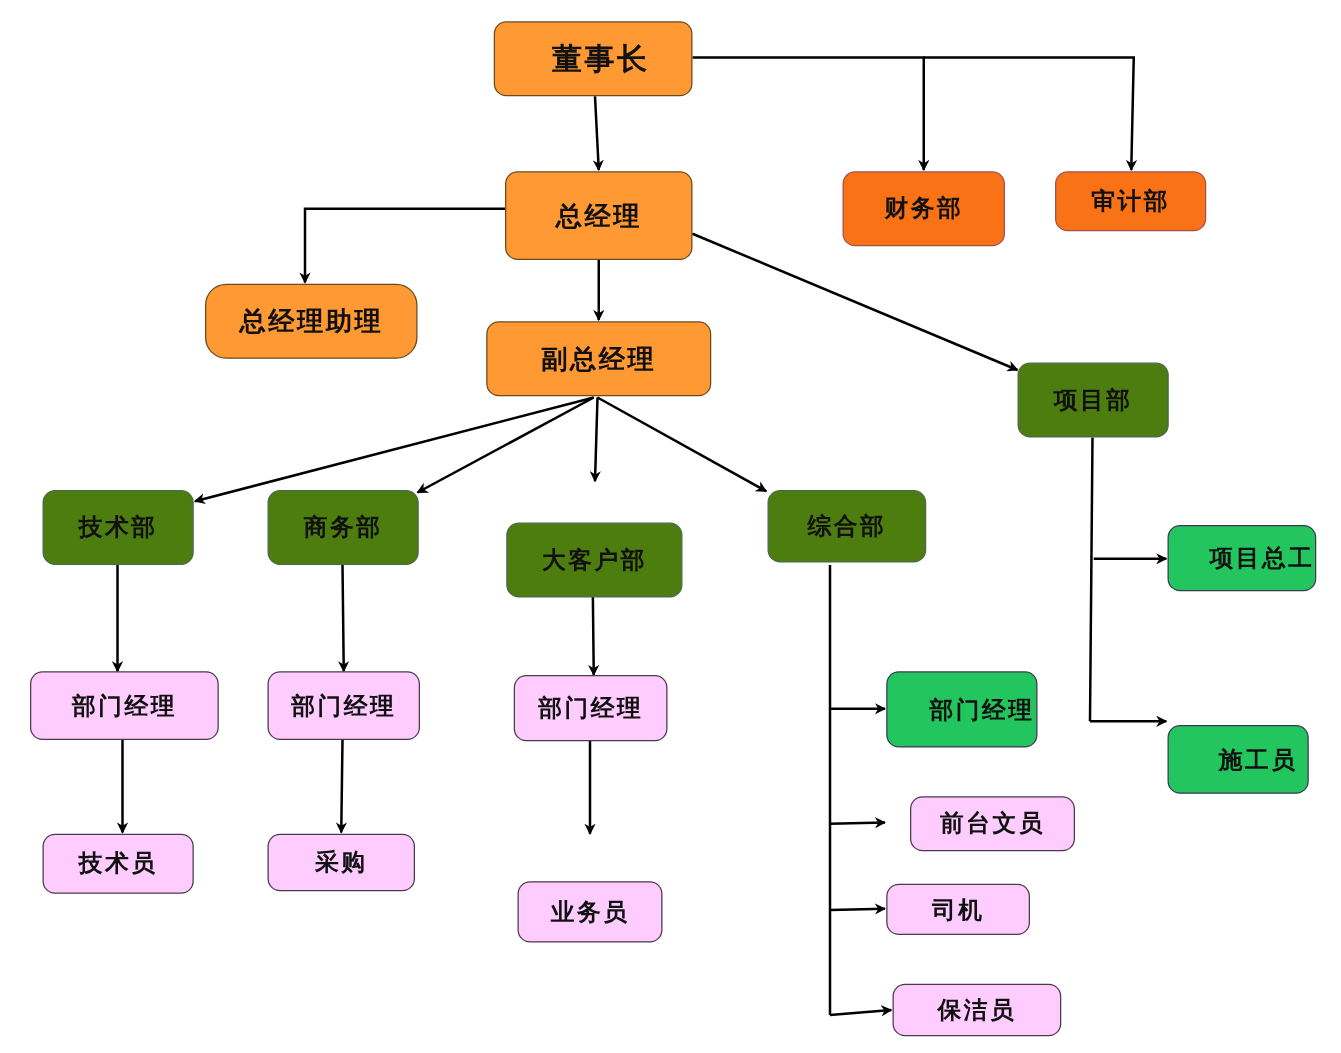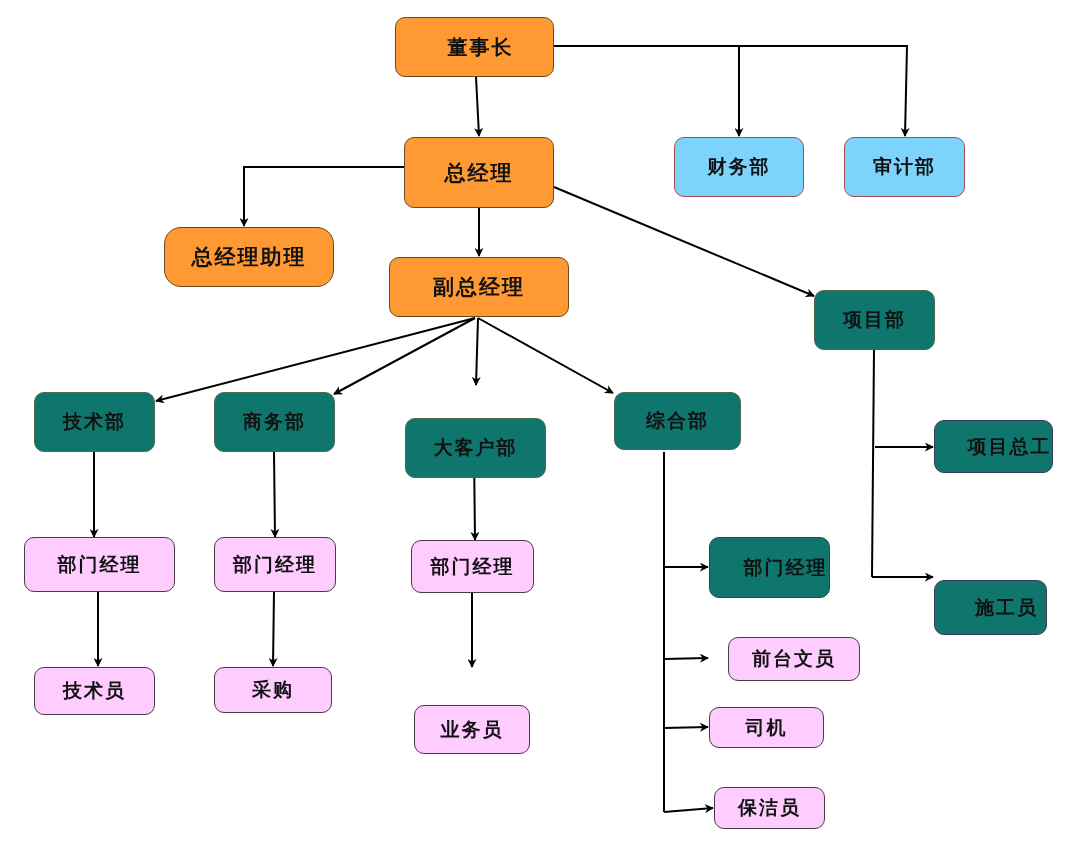--- a/index.html
+++ b/index.html
@@ -3,25 +3,25 @@
   <meta charset="utf-8">
   <style>
     html, body { margin:0; padding:0; background:#ffffff; }
     body { width:1073px; height:842px; position:relative; overflow:hidden;
            font-family:"DejaVu Serif","Liberation Serif",serif; }
     #edges { position:absolute; left:0; top:0; }
     .node { position:absolute; box-sizing:border-box; border:1px solid #3a3a3a;
             border-radius:10px; display:flex; align-items:center; justify-content:center;
             font-weight:bold; color:#111; letter-spacing:2px; }
     .orange { background:#ff9933; border-color:#6b4a1f; }
-    .red { background:#7dd3fc; border-color:#a05050; }
-    .green { background:#0f766e; border-color:#4b6b4b; }
+    .red { background:#f97316; border-color:#a05050; }
+    .green { background:#4d7c0f; border-color:#4b6b4b; }
     .pink { background:#ffccff; border-color:#4a3a4a; }
-    .blue { background:#0f766e; border-color:#3a3a55;padding-left:32px; }
-    .lg { font-size:20px;padding-left:12px; }
+    .blue { background:#22c55e; border-color:#3a3a55;padding-left:32px; }
+    .lg { font-size:24px;padding-left:12px; }
     .md { font-size:21px; }
     .sm { font-size:19px; }
   </style>
 </head>
 <body>
 
 <svg id="edges" width="1073" height="842">
   <defs>
     <marker id="arrow" viewBox="0 0 10 10" refX="9" refY="5" markerWidth="9" markerHeight="9" orient="auto-start-reverse" markerUnits="userSpaceOnUse">
       <path d="M0,0 L10,5 L0,10 L3,5 z" fill="#000"></path>
@@ -52,21 +52,21 @@
     <path d="M872,577 L933,577"></path>
   </g>
   <g fill="none" stroke="#000" stroke-width="2">
     <path d="M664,452 L664,812"></path>
     <path d="M874,350 L872,577"></path>
   </g>
 </svg>
 
 <div class="node orange lg" style="left:395px;top:17px;width:159px;height:60px;">董事长</div>
 <div class="node red sm" style="left:674px;top:137px;width:130px;height:60px;">财务部</div>
-<div class="node red sm" style="left:844px;top:137px;width:121px;height:60px;">审计部</div>
+<div class="node red sm" style="left:844px;top:137px;width:121px;height:48px;">审计部</div>
 
 <div class="node orange md" style="left:404px;top:137px;width:150px;height:71px;">总经理</div>
 <div class="node orange md" style="left:164px;top:227px;width:170px;height:60px;border-radius:17px;">总经理助理</div>
 <div class="node orange md" style="left:389px;top:257px;width:180px;height:60px;">副总经理</div>
 <div class="node green sm" style="left:814px;top:290px;width:121px;height:60px;">项目部</div>
 
 <div class="node green sm" style="left:34px;top:392px;width:121px;height:60px;">技术部</div>
 <div class="node green sm" style="left:214px;top:392px;width:121px;height:60px;">商务部</div>
 <div class="node green sm" style="left:405px;top:392px;width:141px;height:60px;margin-top:26px;">大客户部</div>
 <div class="node green sm" style="left:614px;top:392px;width:127px;height:58px;">综合部</div>
@@ -75,16 +75,16 @@
 <div class="node pink sm" style="left:214px;top:537px;width:122px;height:55px;">部门经理</div>
 <div class="node pink sm" style="left:411px;top:540px;width:123px;height:53px;">部门经理</div>
 
 <div class="node pink sm" style="left:34px;top:667px;width:121px;height:48px;">技术员</div>
 <div class="node pink sm" style="left:214px;top:667px;width:118px;height:46px;">采购</div>
 <div class="node pink sm" style="left:414px;top:667px;width:116px;height:49px;margin-top:38px;">业务员</div>
 
 <div class="node blue sm" style="left:709px;top:537px;width:121px;height:61px;">部门经理</div>
 <div class="node pink sm" style="left:709px;top:637px;width:132px;height:44px;margin-left:19px;">前台文员</div>
 <div class="node pink sm" style="left:709px;top:707px;width:115px;height:41px;">司机</div>
-<div class="node pink sm" style="left:714px;top:787px;width:111px;height:42px;">保洁员</div>
+<div class="node pink sm" style="left:714px;top:787px;width:135px;height:42px;">保洁员</div>
 
 <div class="node blue sm" style="left:934px;top:420px;width:119px;height:53px;">项目总工</div>
 <div class="node blue sm" style="left:934px;top:546px;width:113px;height:55px;margin-top:34px;">施工员</div>
 
 </body></html>

